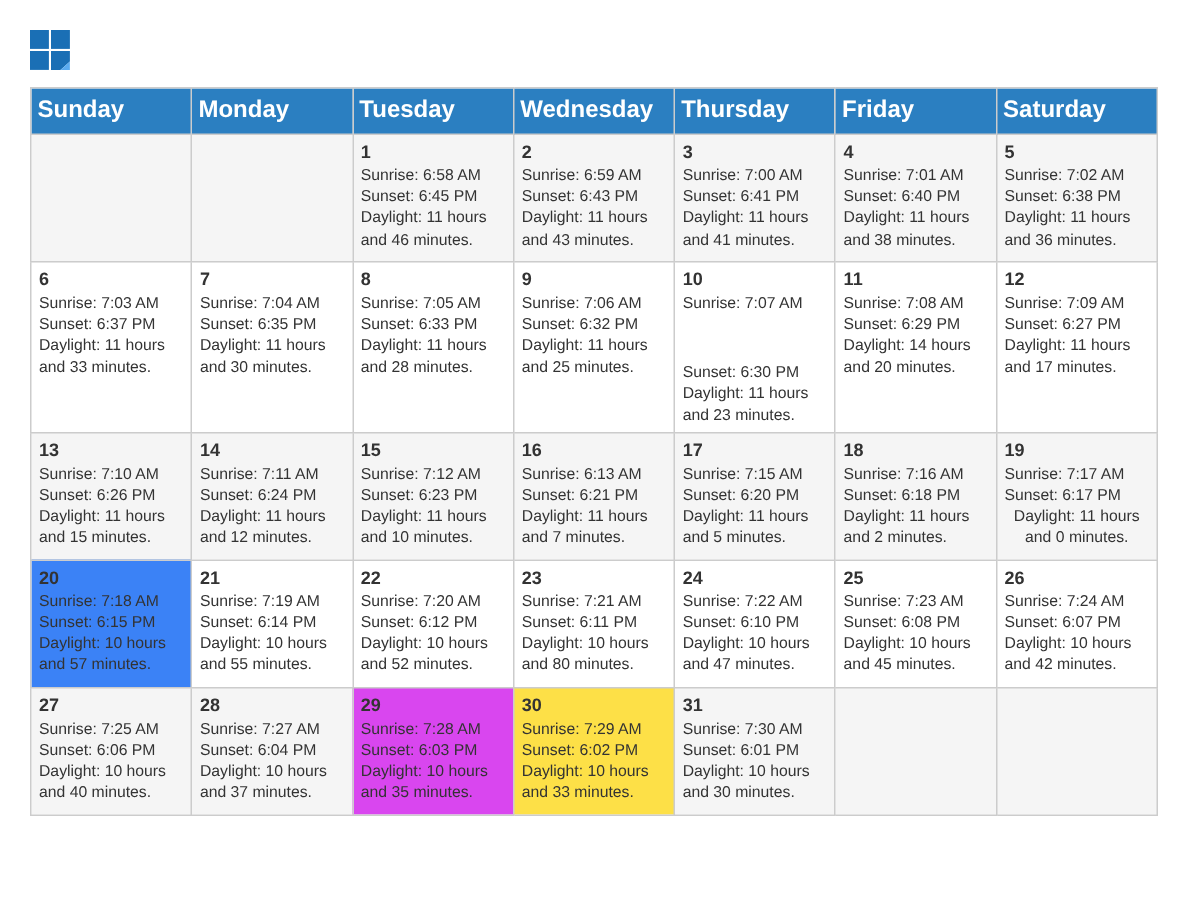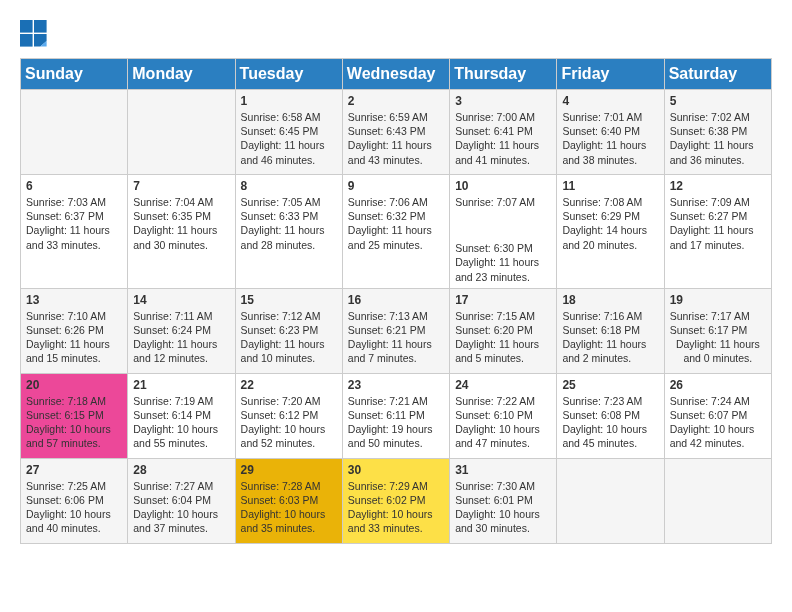--- a/index.html
+++ b/index.html
@@ -209,21 +209,21 @@
           <div style="line-height: 1.35;">Daylight: 11 hours and 12 minutes.</div>
         </td>
         <td style="background-color: rgb(245, 245, 245);">
           <span class="day-num">15</span>
           <div style="line-height: 1.35;">Sunrise: 7:12 AM</div>
           <div style="line-height: 1.35;">Sunset: 6:23 PM</div>
           <div style="line-height: 1.35;">Daylight: 11 hours and 10 minutes.</div>
         </td>
         <td style="background-color: rgb(245, 245, 245);">
           <span class="day-num">16</span>
-          <div style="line-height: 1.35;">Sunrise: 7:13 AM</div>
+          <div style="line-height: 1.35;">Sunrise: 6:13 AM</div>
           <div style="line-height: 1.35;">Sunset: 6:21 PM</div>
           <div style="line-height: 1.35;">Daylight: 11 hours and 7 minutes.</div>
         </td>
         <td style="background-color: rgb(245, 245, 245);">
           <span class="day-num">17</span>
           <div style="line-height: 1.35;">Sunrise: 7:15 AM</div>
           <div style="line-height: 1.35;">Sunset: 6:20 PM</div>
           <div style="line-height: 1.35;">Daylight: 11 hours and 5 minutes.</div>
         </td>
         <td style="background-color: rgb(245, 245, 245);">
@@ -233,21 +233,21 @@
           <div style="line-height: 1.35;">Daylight: 11 hours and 2 minutes.</div>
         </td>
         <td style="background-color: rgb(245, 245, 245);">
           <span class="day-num">19</span>
           <div style="line-height: 1.35;">Sunrise: 7:17 AM</div>
           <div style="line-height: 1.35;">Sunset: 6:17 PM</div>
           <div style="line-height: 1.35; text-align: center;">Daylight: 11 hours and 0 minutes.</div>
         </td>
       </tr>
       <tr>
-        <td style="background-color: #ec4899;">
+        <td style="background-color: #3b82f6;">
           <span class="day-num">20</span>
           <div style="line-height: 1.35;">Sunrise: 7:18 AM</div>
           <div style="line-height: 1.35;">Sunset: 6:15 PM</div>
           <div style="line-height: 1.35;">Daylight: 10 hours and 57 minutes.</div>
         </td>
         <td style="background-color: rgb(255, 255, 255);">
           <span class="day-num">21</span>
           <div style="line-height: 1.35;">Sunrise: 7:19 AM</div>
           <div style="line-height: 1.35;">Sunset: 6:14 PM</div>
           <div style="line-height: 1.35;">Daylight: 10 hours and 55 minutes.</div>
@@ -255,21 +255,21 @@
         <td style="background-color: rgb(255, 255, 255);">
           <span class="day-num">22</span>
           <div style="line-height: 1.35;">Sunrise: 7:20 AM</div>
           <div style="line-height: 1.35;">Sunset: 6:12 PM</div>
           <div style="line-height: 1.35;">Daylight: 10 hours and 52 minutes.</div>
         </td>
         <td style="background-color: rgb(255, 255, 255);">
           <span class="day-num">23</span>
           <div style="line-height: 1.35;">Sunrise: 7:21 AM</div>
           <div style="line-height: 1.35;">Sunset: 6:11 PM</div>
-          <div style="line-height: 1.35;">Daylight: 19 hours and 50 minutes.</div>
+          <div style="line-height: 1.35;">Daylight: 10 hours and 80 minutes.</div>
         </td>
         <td style="background-color: rgb(255, 255, 255);">
           <span class="day-num">24</span>
           <div style="line-height: 1.35;">Sunrise: 7:22 AM</div>
           <div style="line-height: 1.35;">Sunset: 6:10 PM</div>
           <div style="line-height: 1.35;">Daylight: 10 hours and 47 minutes.</div>
         </td>
         <td style="background-color: rgb(255, 255, 255);">
           <span class="day-num">25</span>
           <div style="line-height: 1.35;">Sunrise: 7:23 AM</div>
@@ -289,21 +289,21 @@
           <div style="line-height: 1.35;">Sunrise: 7:25 AM</div>
           <div style="line-height: 1.35;">Sunset: 6:06 PM</div>
           <div style="line-height: 1.35;">Daylight: 10 hours and 40 minutes.</div>
         </td>
         <td style="background-color: rgb(245, 245, 245);">
           <span class="day-num">28</span>
           <div style="line-height: 1.35;">Sunrise: 7:27 AM</div>
           <div style="line-height: 1.35;">Sunset: 6:04 PM</div>
           <div style="line-height: 1.35;">Daylight: 10 hours and 37 minutes.</div>
         </td>
-        <td style="background-color: #eab308;">
+        <td style="background-color: #d946ef;">
           <span class="day-num">29</span>
           <div style="line-height: 1.35;">Sunrise: 7:28 AM</div>
           <div style="line-height: 1.35;">Sunset: 6:03 PM</div>
           <div style="line-height: 1.35;">Daylight: 10 hours and 35 minutes.</div>
         </td>
         <td style="background-color: #fde047;">
           <span class="day-num">30</span>
           <div style="line-height: 1.35;">Sunrise: 7:29 AM</div>
           <div style="line-height: 1.35;">Sunset: 6:02 PM</div>
           <div style="line-height: 1.35;">Daylight: 10 hours and 33 minutes.</div>

